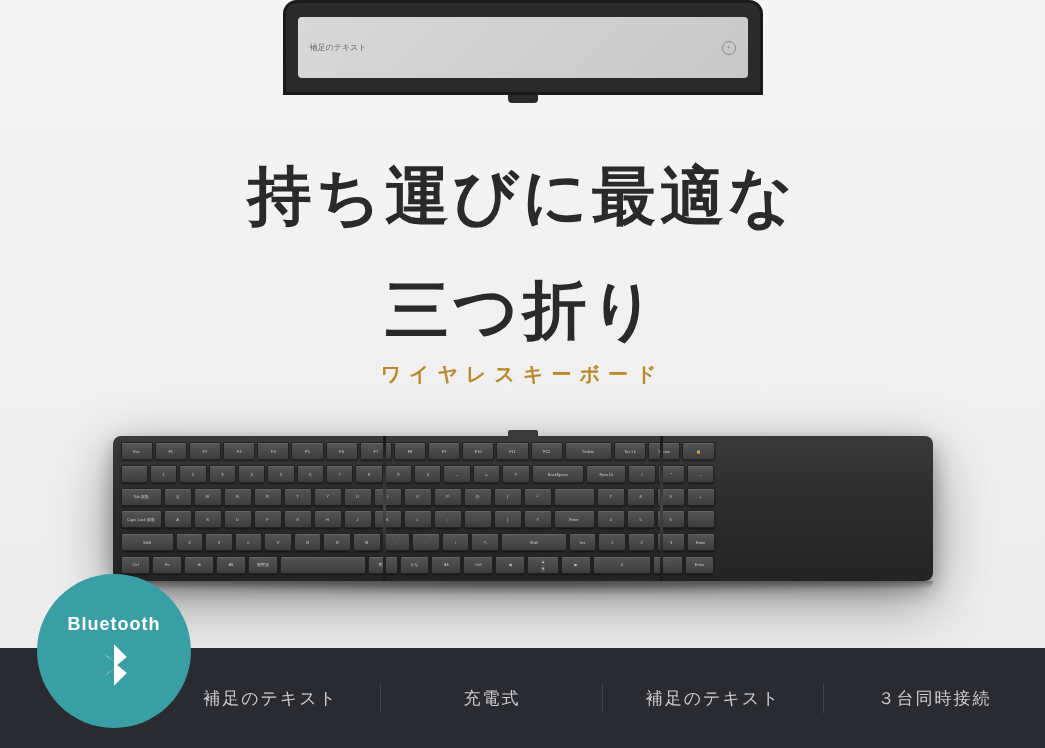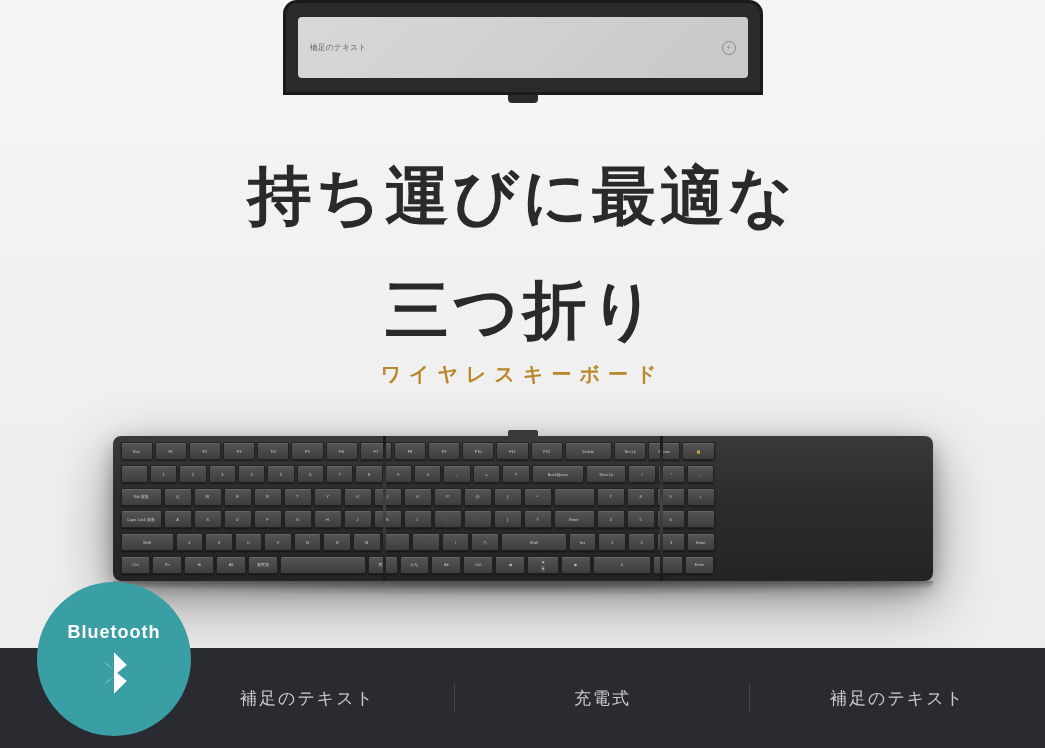--- a/index.html
+++ b/index.html
@@ -227,21 +227,21 @@
       background: #2a2b30;
       height: 100px;
       display: flex;
       align-items: center;
       position: relative;
     }
 
     .bluetooth-badge {
       position: absolute;
       left: 37px;
-      bottom: 12px;
+      bottom: 20px;
       width: 154px;
       height: 154px;
       background: #3a9ea5;
       border-radius: 50%;
       display: flex;
       flex-direction: column;
       align-items: center;
       justify-content: center;
       gap: 6px;
       z-index: 10;
@@ -475,17 +475,20 @@
     <div class="features-list">
       <div class="feature-item">
         <span class="feature-text">補足のテキスト</span>
       </div>
       <div class="feature-item">
         <span class="feature-text">充電式</span>
       </div>
       <div class="feature-item">
         <span class="feature-text">補足のテキスト</span>
       </div>
+      <div class="feature-item">
+        <span class="feature-text">３台同時接続</span>
+      </div>
     </div>
 
   </div>
 
 </div>
 
 </body></html>

